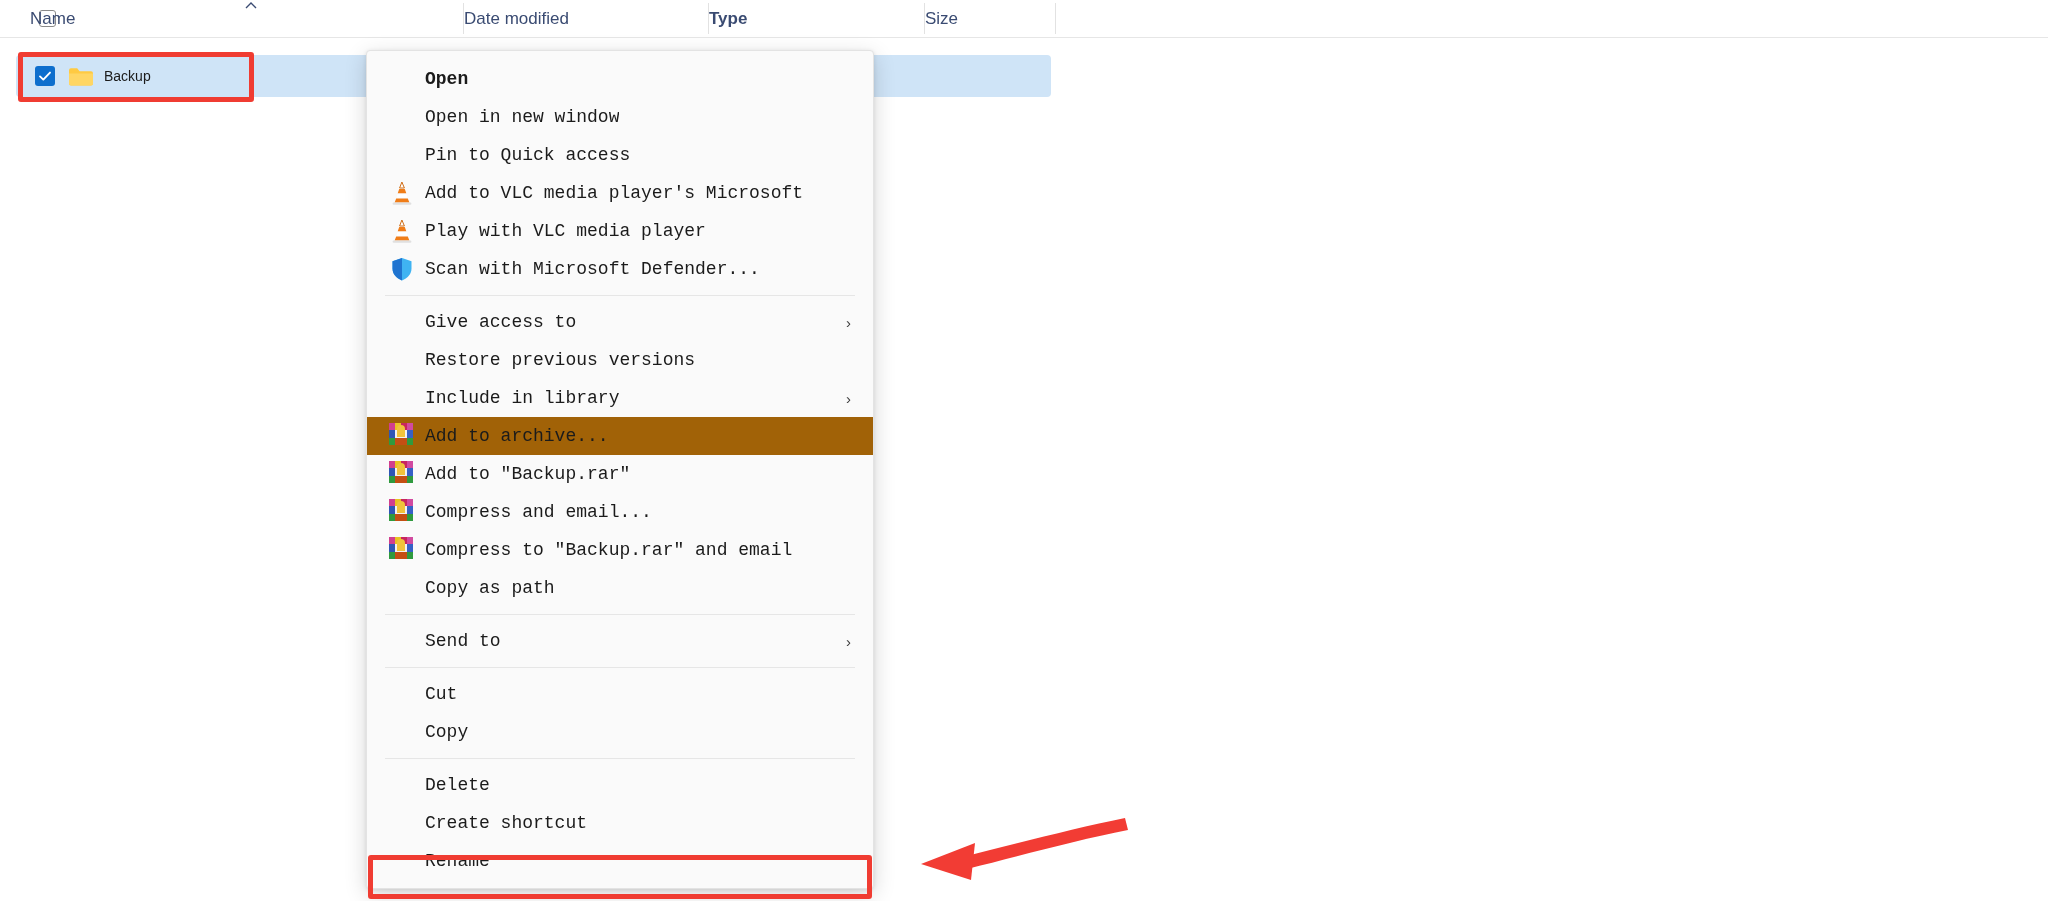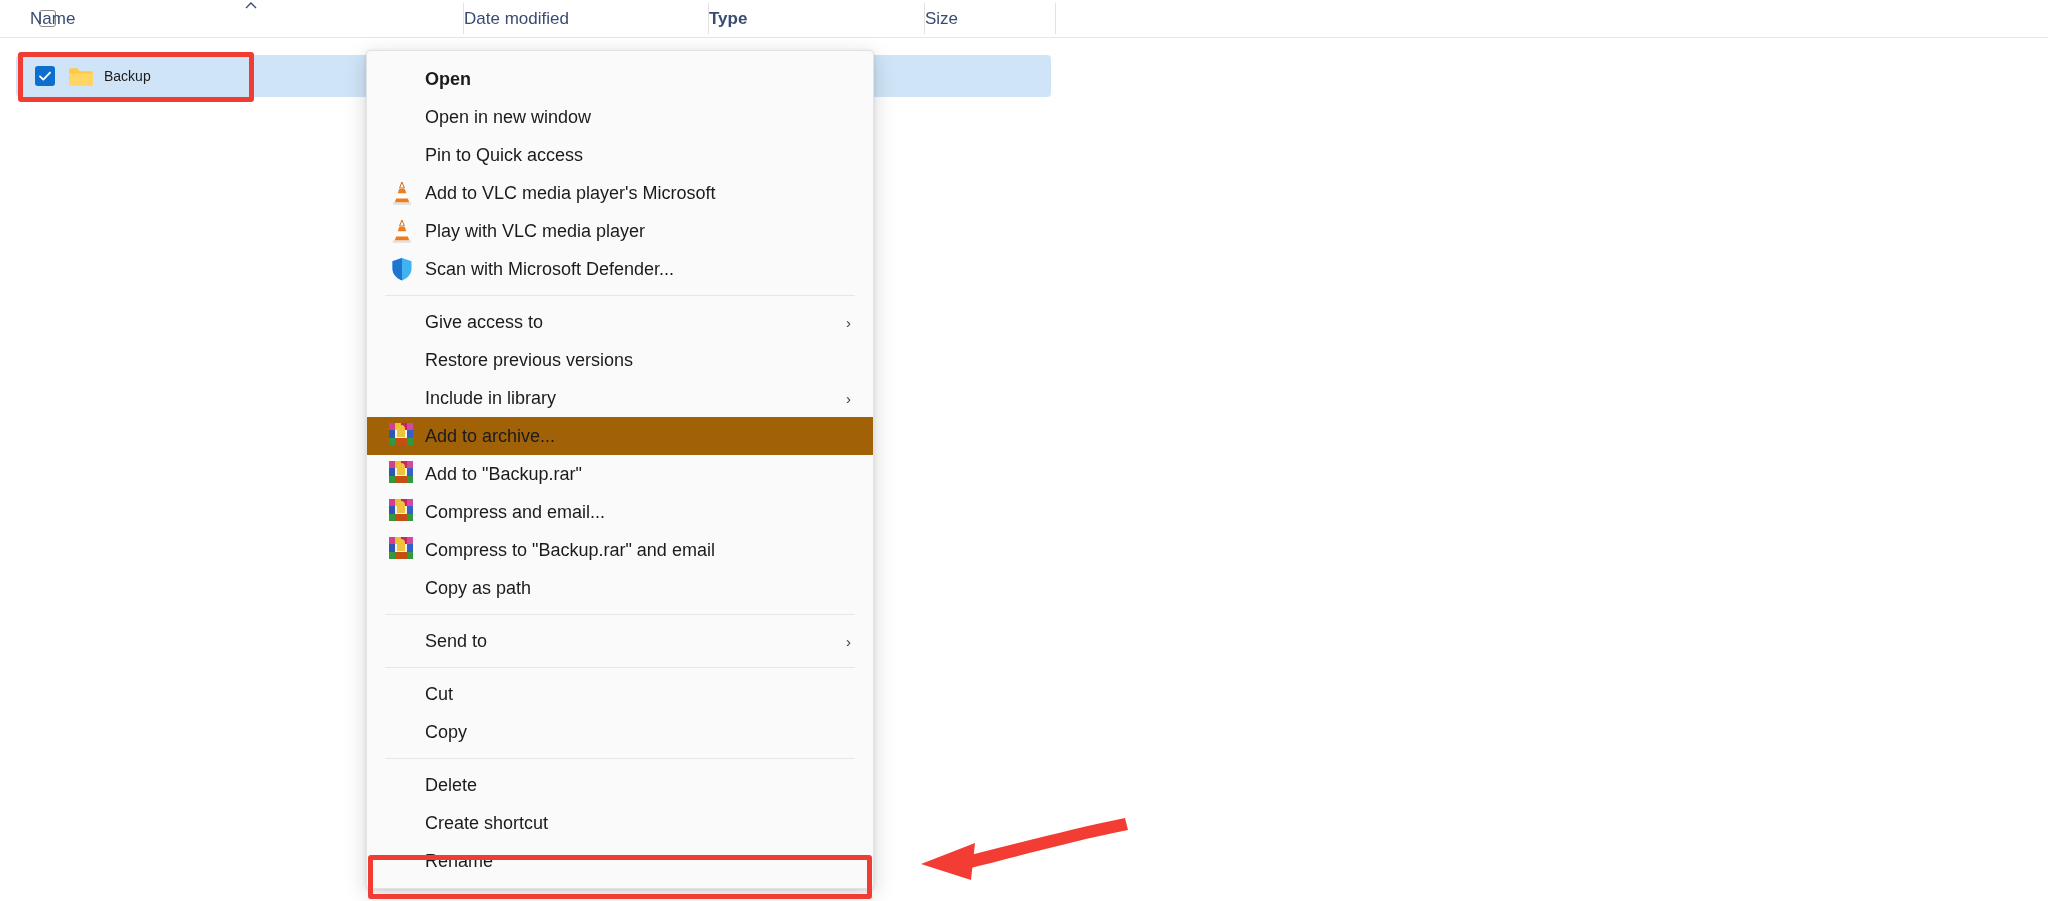--- a/index.html
+++ b/index.html
@@ -145,20 +145,21 @@
     width: 26px;
     height: 26px;
     margin-right: 10px;
     flex: 0 0 26px;
     position: relative;
   }
   .mi-icon.blank { background: transparent; }
   .mi-label {
     white-space: nowrap;
     overflow: hidden;
+    font-family: Liberation Mono, monospace;
   }
   .mi-chevron {
     position: absolute;
     right: 22px;
     top: 50%;
     transform: translateY(-50%);
     font-size: 15px;
     color: #3b3b3b;
     line-height: 1;
   }

